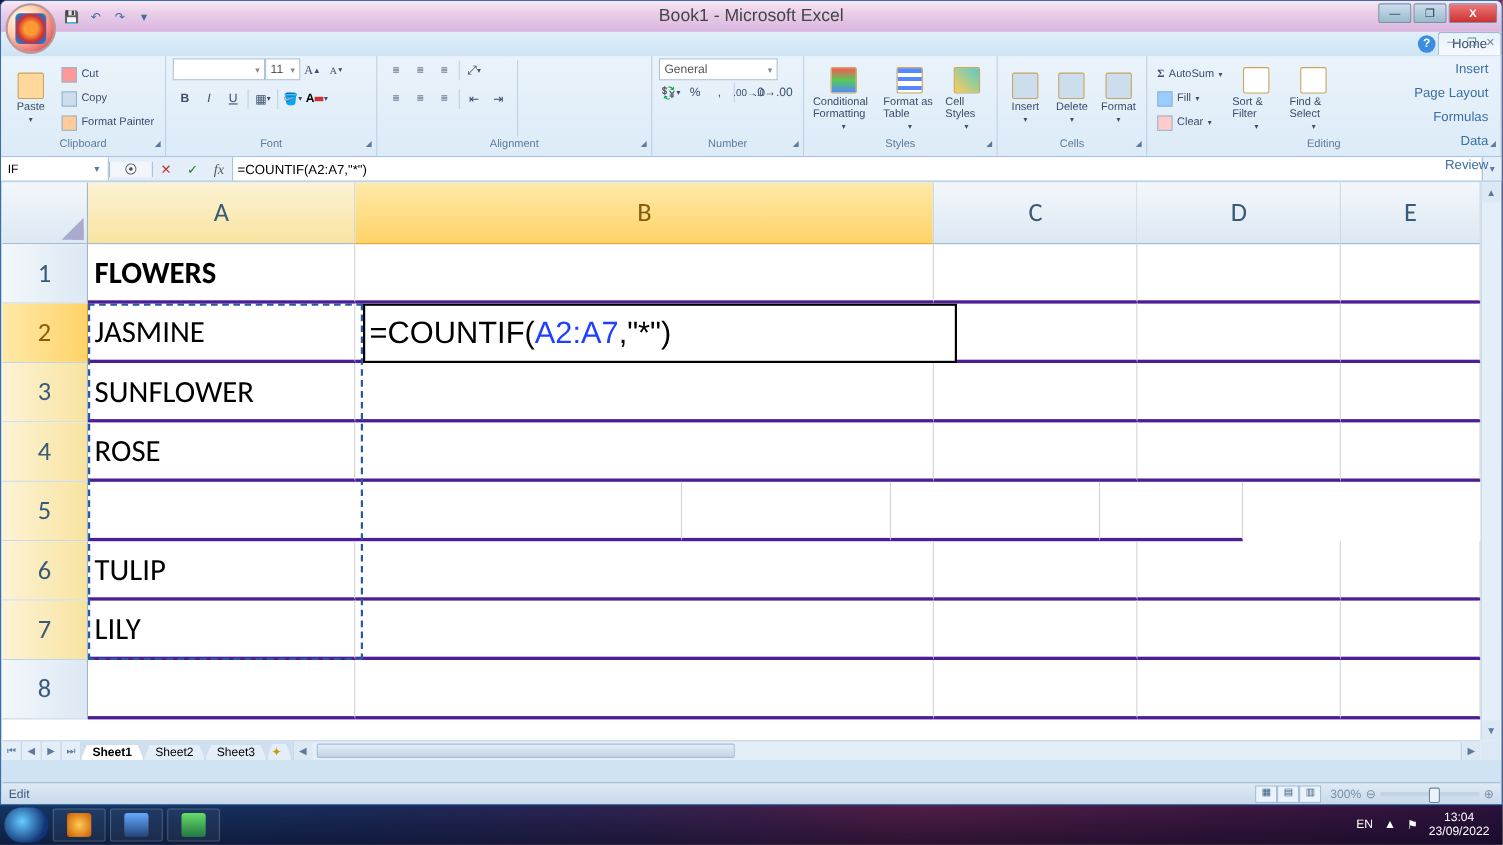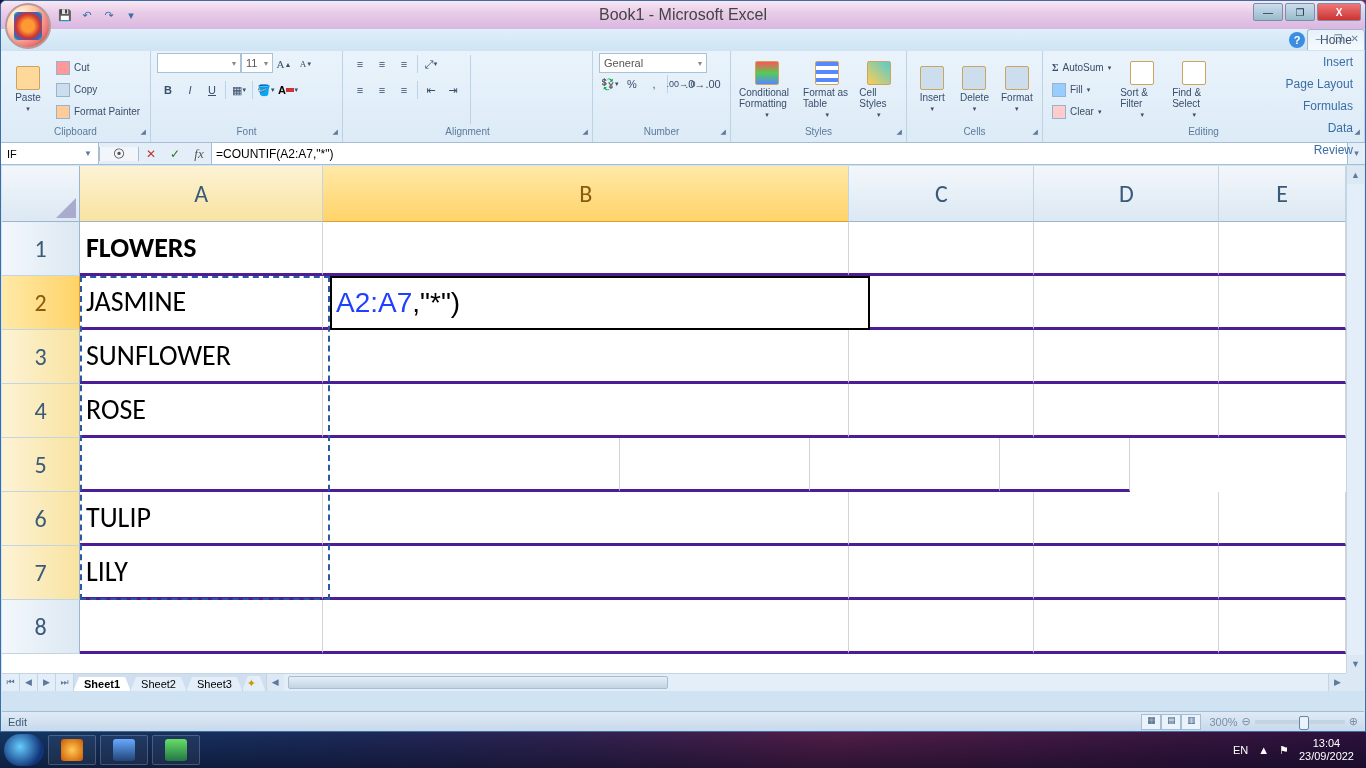--- a/index.html
+++ b/index.html
@@ -422,20 +422,21 @@
         </div>
         <div class="row">
           <div class="cell" style="width: 250px;"></div>
           <div class="cell" style="width: 540px;"></div>
           <div class="cell" style="width: 190px;"></div>
           <div class="cell" style="width: 190px;"></div>
           <div class="cell" style="width: 130px;"></div>
         </div>
         <div class="marquee" style="left: 0px; top: 54px; width: 250px; height: 324px;"></div>
         <div class="edit-cell" style="left: 250px; top: 54px; width: 540px; height: 54px;">
+          <span>=COUNTIF(</span>
           <span class="ref">A2:A7</span>
           <span>,"*")</span>
         </div>
       </div>
     <div class="vscroll">
       <div class="up">▲</div>
       <div class="down">▼</div>
     </div>
     <div class="hscroll-area">
       <div class="sheet-nav">

